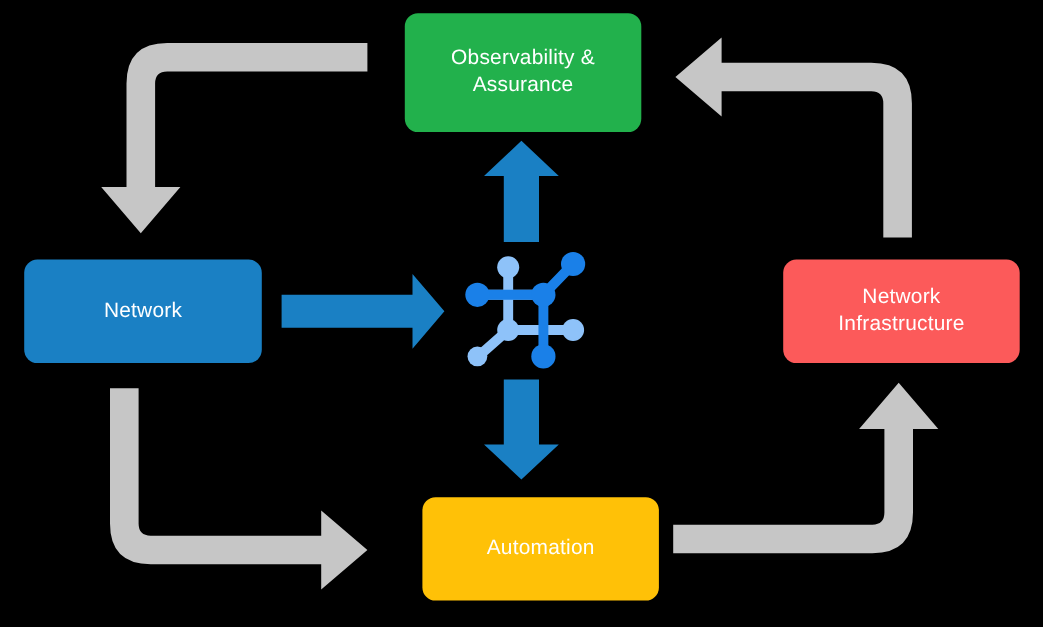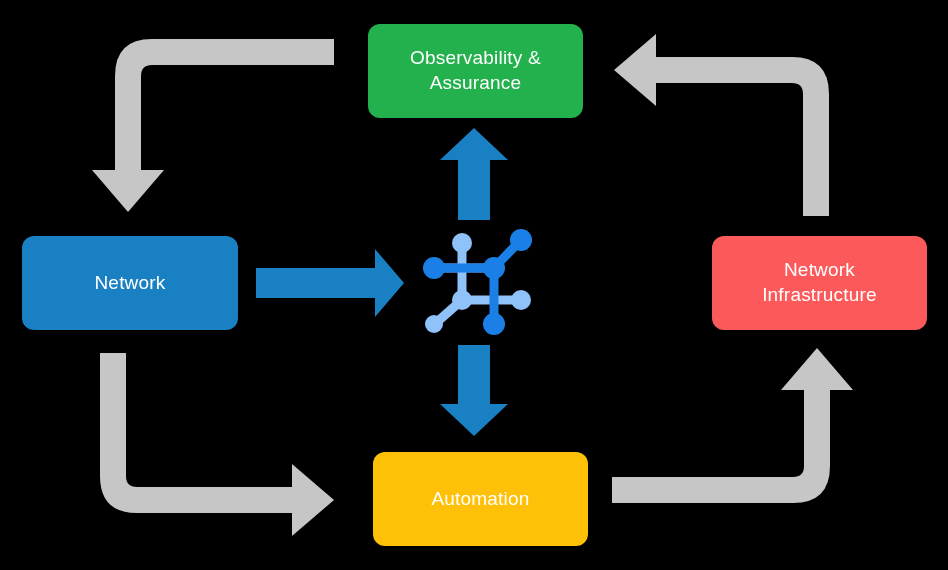--- a/index.html
+++ b/index.html
@@ -3,24 +3,24 @@
 <meta charset="utf-8">
 <style>
   html,body{margin:0;padding:0;background:#000;}
   body{width:948px;height:570px;overflow:hidden;
        font-family:"Liberation Sans","DejaVu Sans",sans-serif;}
   #stage{position:relative;width:948px;height:570px;background:#000;}
   .box{position:absolute;border-radius:12px;display:flex;align-items:center;
        justify-content:center;text-align:center;color:#fff;font-size:19px;
        line-height:1.3;font-weight:400;letter-spacing:.2px;}
   .box span{display:block;padding:0 10px;}
-  #box-observability{left:368px;top:24px;width:215px;height:94px;background:#22b14c;}
+  #box-observability{left:368px;top:12px;width:215px;height:108px;background:#22b14c;}
   #box-operations{left:22px;top:236px;width:216px;height:94px;background:#1a80c4;}
   #box-infrastructure{left:712px;top:236px;width:215px;height:94px;background:#fc5a5a;}
-  #box-automation{left:373px;top:452px;width:215px;height:94px;background:#ffc107;}
+  #box-automation{left:384px;top:452px;width:215px;height:94px;background:#ffc107;}
   svg.layer{position:absolute;left:0;top:0;width:948px;height:570px;}
 </style>
 </head>
 <body>
 
 <div id="stage">
 
   <svg class="layer" viewBox="0 0 948 570">
 
     <path fill="#c6c6c6" d="M334,39 L152,39 Q115,39 115,76 L115,170 L92,170 L128,212 L164,170 L141,170 L141,76

